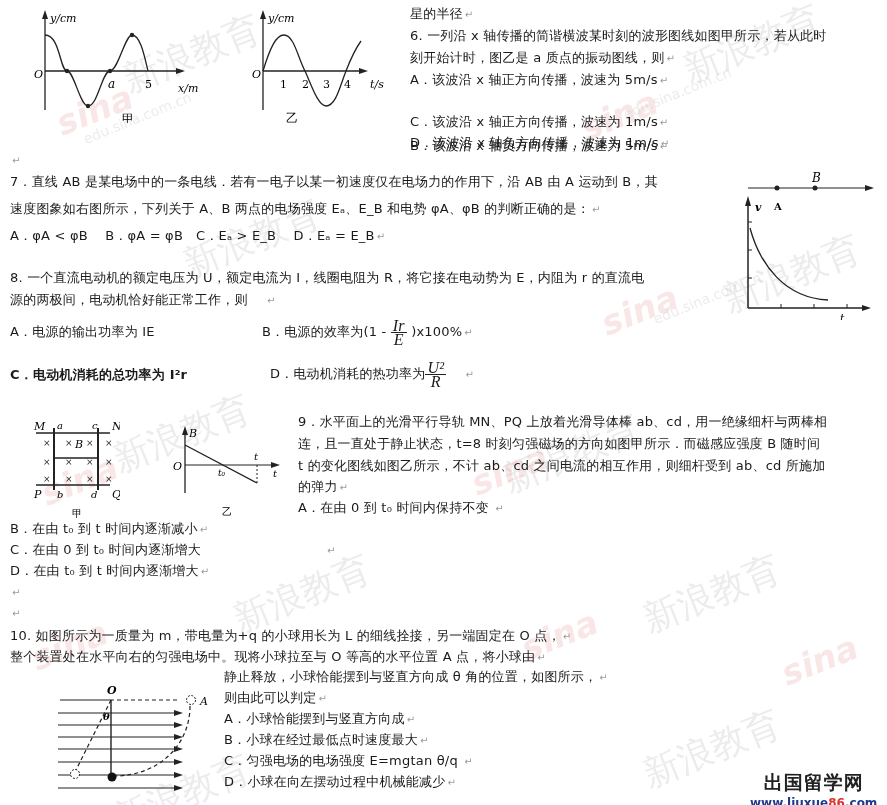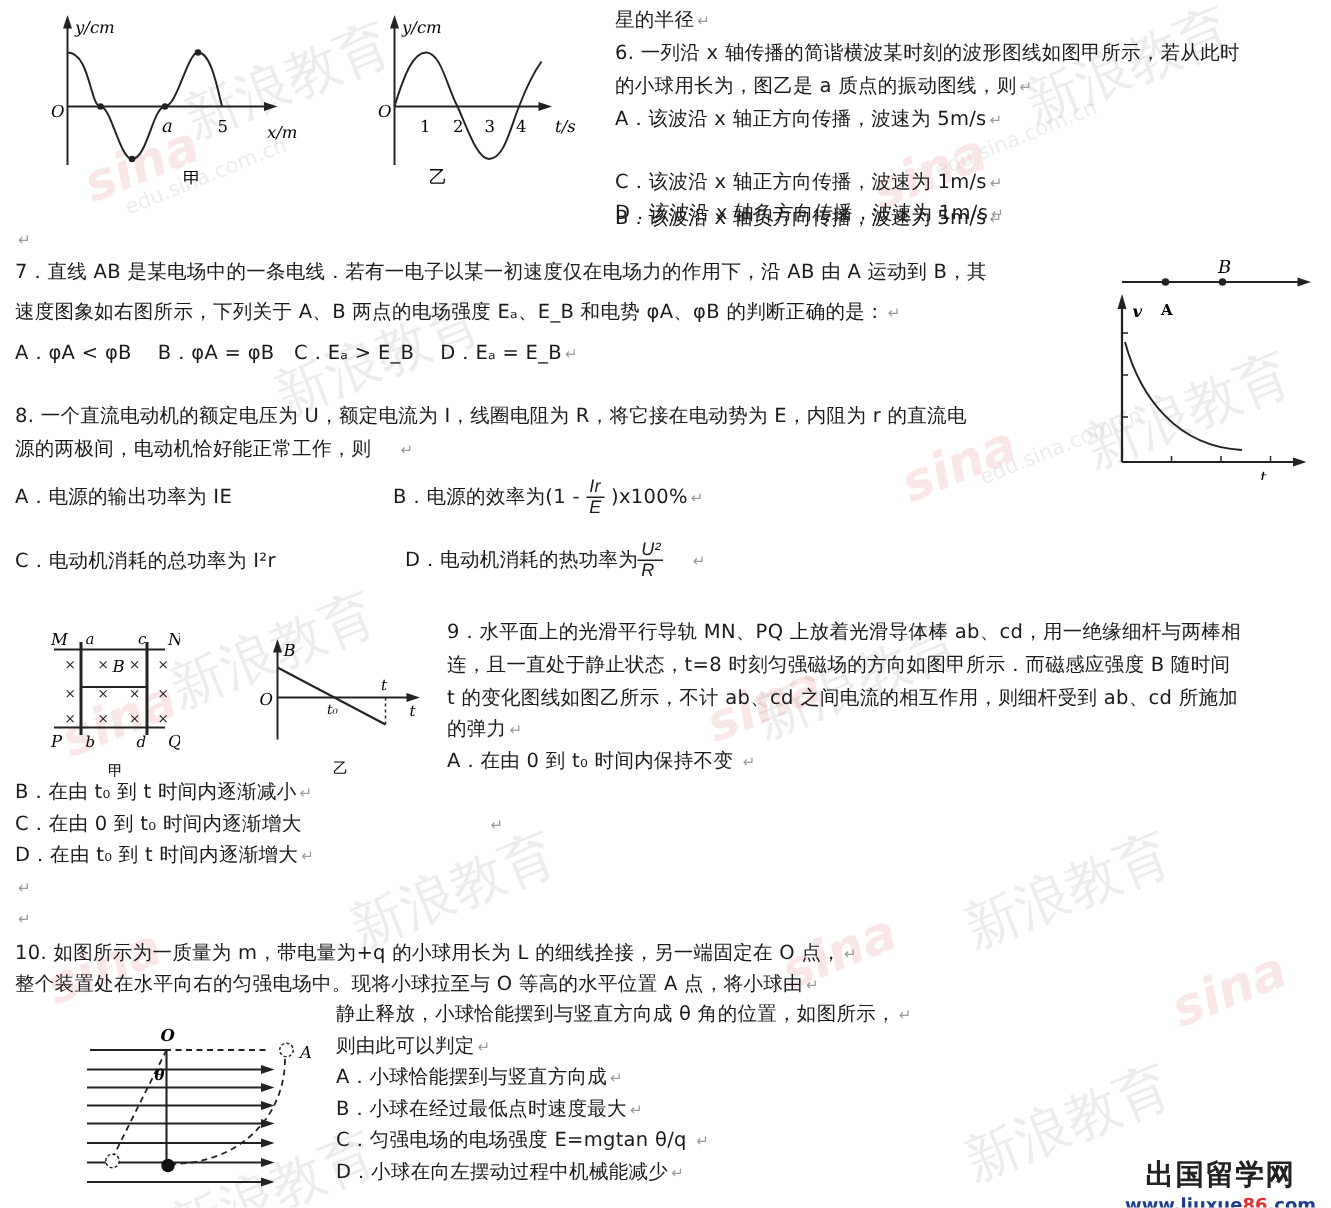--- a/index.html
+++ b/index.html
@@ -1,21 +1,21 @@
 <!DOCTYPE html>
 <html><head>
 <meta charset="utf-8">
 <style>
   html, body { margin:0; padding:0; background:#ffffff; }
   body { width:887px; height:805px; position:relative; overflow:hidden;
          font-family:"DejaVu Sans","Liberation Sans",sans-serif; color:#1a1a1a; }
   .abs { position:absolute; }
   .line { position:absolute; font-size:13px; line-height:20px; white-space:nowrap; letter-spacing:0.2px; }
   .ret { color:#9a9a9a; font-size:10px; margin-left:2px; }
-  .frac { display:inline-block; vertical-align:middle; text-align:left; font-family:Liberation Sans, sans-serif; font-style:italic; font-size:12px; line-height:13px; }
+  .frac { display:inline-block; vertical-align:middle; text-align:center; font-family:Liberation Serif, serif; font-style:italic; font-size:16px; line-height:13px; }
   .frac .num { display:block; border-bottom:1px solid #222; padding:0 2px; }
   .frac .den { display:block; padding:0 2px; }
   .wm { position:absolute; color:rgba(200,200,200,0.35); font-size:36px; transform:rotate(-22deg); pointer-events:none; white-space:nowrap; font-family:"DejaVu Sans",sans-serif; }
   .wm-small { position:absolute; color:rgba(200,200,200,0.35); font-size:14px; transform:rotate(-22deg); pointer-events:none; white-space:nowrap; }
   .wm-sina { position:absolute; color:rgba(220,120,120,0.18); font-size:34px; font-weight:bold; font-style:italic; transform:rotate(-22deg); pointer-events:none; }
   svg text { font-family:"DejaVu Serif","Liberation Serif",serif; }
   .logo-cn { font-size:19px; font-weight:bold; color:#222; letter-spacing:1px; }
   .logo-url { font-size:12px; font-weight:bold; color:#1d3b8f; }
   .logo-url .red { color:#d33; }
 </style>
@@ -73,21 +73,21 @@
   <text x="32" y="80" font-size="11">1</text>
   <text x="54" y="80" font-size="11">2</text>
   <text x="75" y="80" font-size="11">3</text>
   <text x="96" y="80" font-size="11">4</text>
   <text x="122" y="80" font-size="11" font-style="italic">t/s</text>
   <text x="38" y="114" font-size="12" font-family="DejaVu Sans, sans-serif">乙</text>
 </svg>
 
 <div class="line" style="left:410px;top:4px;"><span>星的半径</span><span class="ret">↵</span></div>
 <div class="line" style="left:410px;top:26px;">6. 一列沿 x 轴传播的简谐横波某时刻的波形图线如图甲所示，若从此时</div>
-<div class="line" style="left:410px;top:48px;"><span>的小球用长为，图乙是 a 质点的振动图线，则</span><span class="ret">↵</span></div>
+<div class="line" style="left:410px;top:48px;"><span>刻开始计时，图乙是 a 质点的振动图线，则</span><span class="ret">↵</span></div>
 <div class="line" style="left:410px;top:70px;"><span>A．该波沿 x 轴正方向传播，波速为 5m/s</span><span class="ret">↵</span></div>
 <div class="line" style="left:410px;top:96px;margin-top:40px;"><span>B．该波沿 x 轴负方向传播，波速为 5m/s</span><span class="ret">↵</span></div>
 <div class="line" style="left:410px;top:112px;"><span>C．该波沿 x 轴正方向传播，波速为 1m/s</span><span class="ret">↵</span></div>
 <div class="line" style="left:410px;top:133px;"><span>D．该波沿 x 轴负方向传播，波速为 1m/s</span><span class="ret">↵</span></div>
 
 <div class="line" style="left:10px;top:150px;"><span class="ret">↵</span></div>
 
 <div class="line" style="left:10px;top:172px;">7．直线 AB 是某电场中的一条电线．若有一电子以某一初速度仅在电场力的作用下，沿 AB 由 A 运动到 B，其</div>
 <div class="line" style="left:10px;top:199px;"><span>速度图象如右图所示，下列关于 A、B 两点的电场强度 Eₐ、E_B 和电势 φA、φB 的判断正确的是：</span><span class="ret">↵</span></div>
 <div class="line" style="left:10px;top:226px;">
@@ -120,21 +120,21 @@
 </svg>
 
 <div class="line" style="left:10px;top:268px;">8. 一个直流电动机的额定电压为 U，额定电流为 I，线圈电阻为 R，将它接在电动势为 E，内阻为 r 的直流电</div>
 <div class="line" style="left:10px;top:290px;"><span>源的两极间，电动机恰好能正常工作，则</span>&nbsp;&nbsp;&nbsp;&nbsp;<span class="ret">↵</span></div>
 <div class="line" style="left:10px;top:322px;text-align:center;">A．电源的输出功率为 IE</div>
 <div class="line" style="left:262px;top:314px;line-height:36px;">
   <span>B．电源的效率为(1 -</span>
   <span class="frac"><span class="num">Ir</span><span class="den">E</span></span>
   <span>)x100%</span><span class="ret">↵</span>
 </div>
-<div class="line" style="left:10px;top:365px;">C．电动机消耗的总功率为 I²r</div>
+<div class="line" style="left:10px;top:365px;font-weight:bold;">C．电动机消耗的总功率为 I²r</div>
 <div class="line" style="left:270px;top:356px;line-height:36px;">
   <span>D．电动机消耗的热功率为</span><span class="frac"><span class="num">U²</span><span class="den">R</span></span>
   &nbsp;&nbsp;&nbsp;<span class="ret">↵</span>
 </div>
 
 <svg class="abs" style="left:30px;top:418px;" width="90" height="100">
   <line x1="6" y1="15" x2="80" y2="15" stroke="#222" stroke-width="1.3"></line>
   <line x1="6" y1="67" x2="80" y2="67" stroke="#222" stroke-width="1.3"></line>
   <line x1="24" y1="10" x2="24" y2="72" stroke="#222" stroke-width="2"></line>
   <line x1="68" y1="10" x2="68" y2="72" stroke="#222" stroke-width="2"></line>

